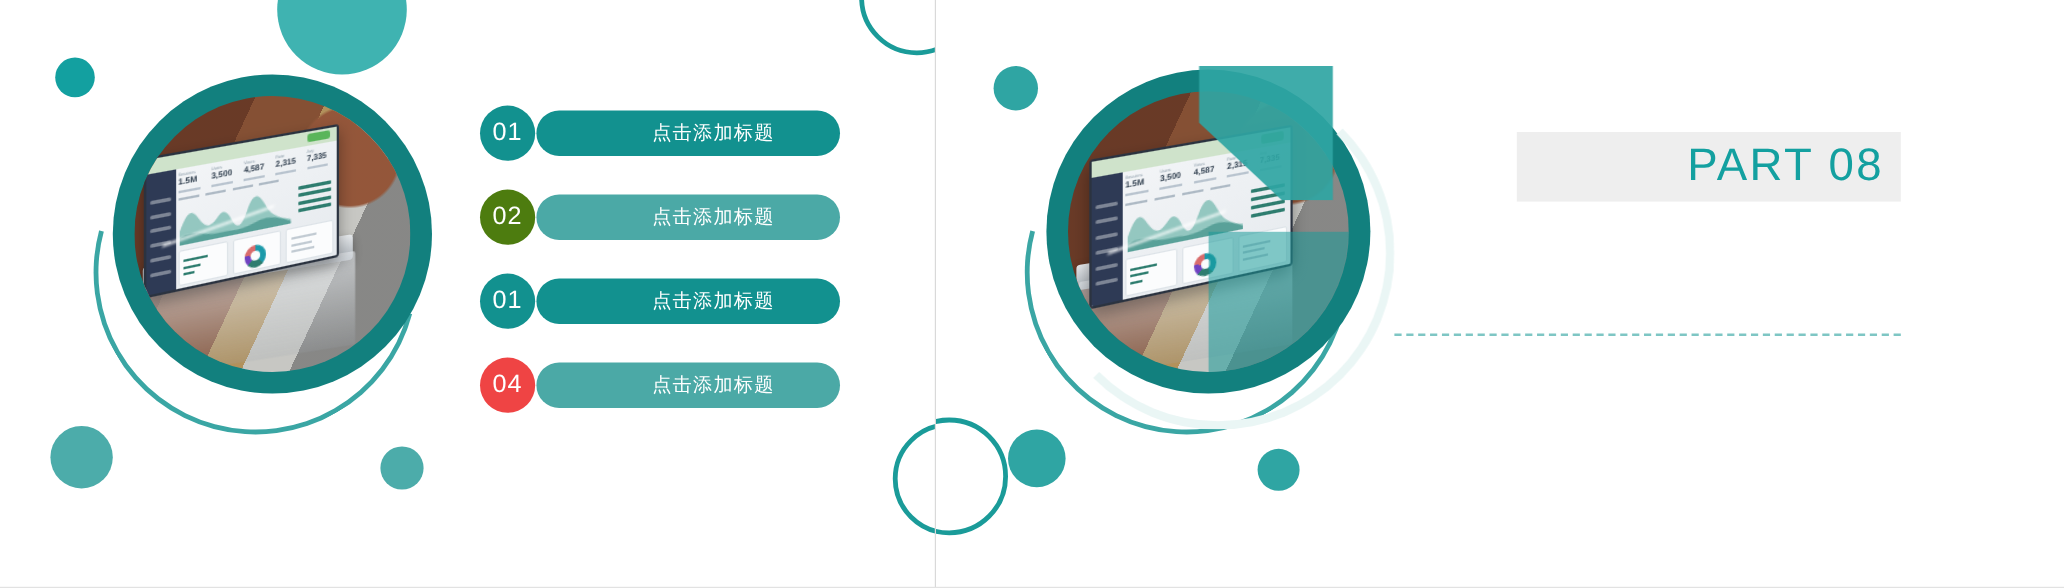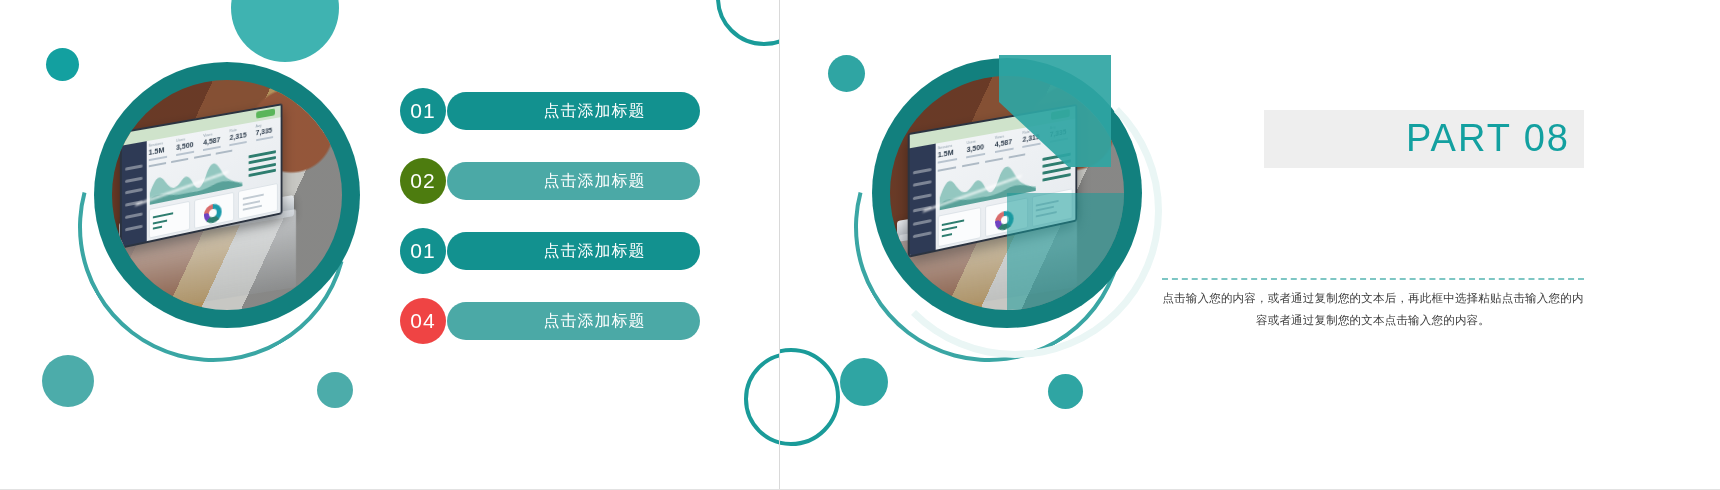--- a/index.html
+++ b/index.html
@@ -345,19 +345,18 @@
     <div class="ring" style="left:88px;top:64px;width:280px;height:280px;border-width:7px;
                 border-color:transparent #eaf6f5 #eaf6f5 transparent;"></div>
 
     <div class="part-badge" style="left:484px;top:110px;width:320px;height:58px;">
       <span>PART 08</span>
     </div>
 
 
     <div class="dashed-rule" style="left:382px;top:278px;width:422px;"></div>
 
-    <div class="r-body" style="left:382px;top:288px;width:422px;">点击输入您的内容，或者通过复制您的文本后，再此框中选择粘贴点击输入您的内容或者通过复制您的文本点击输入您的内容。</div>
 
   </div>
 
   <div class="divider"></div>
   <div class="bottom-rule"></div>
 </div>
 
 </body></html>

